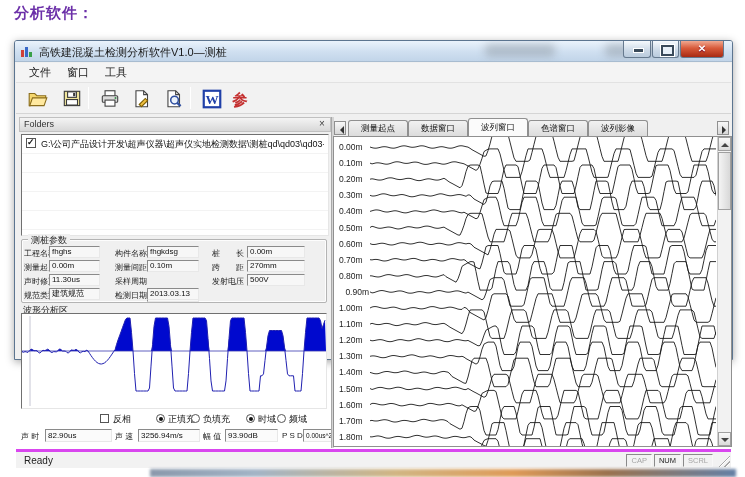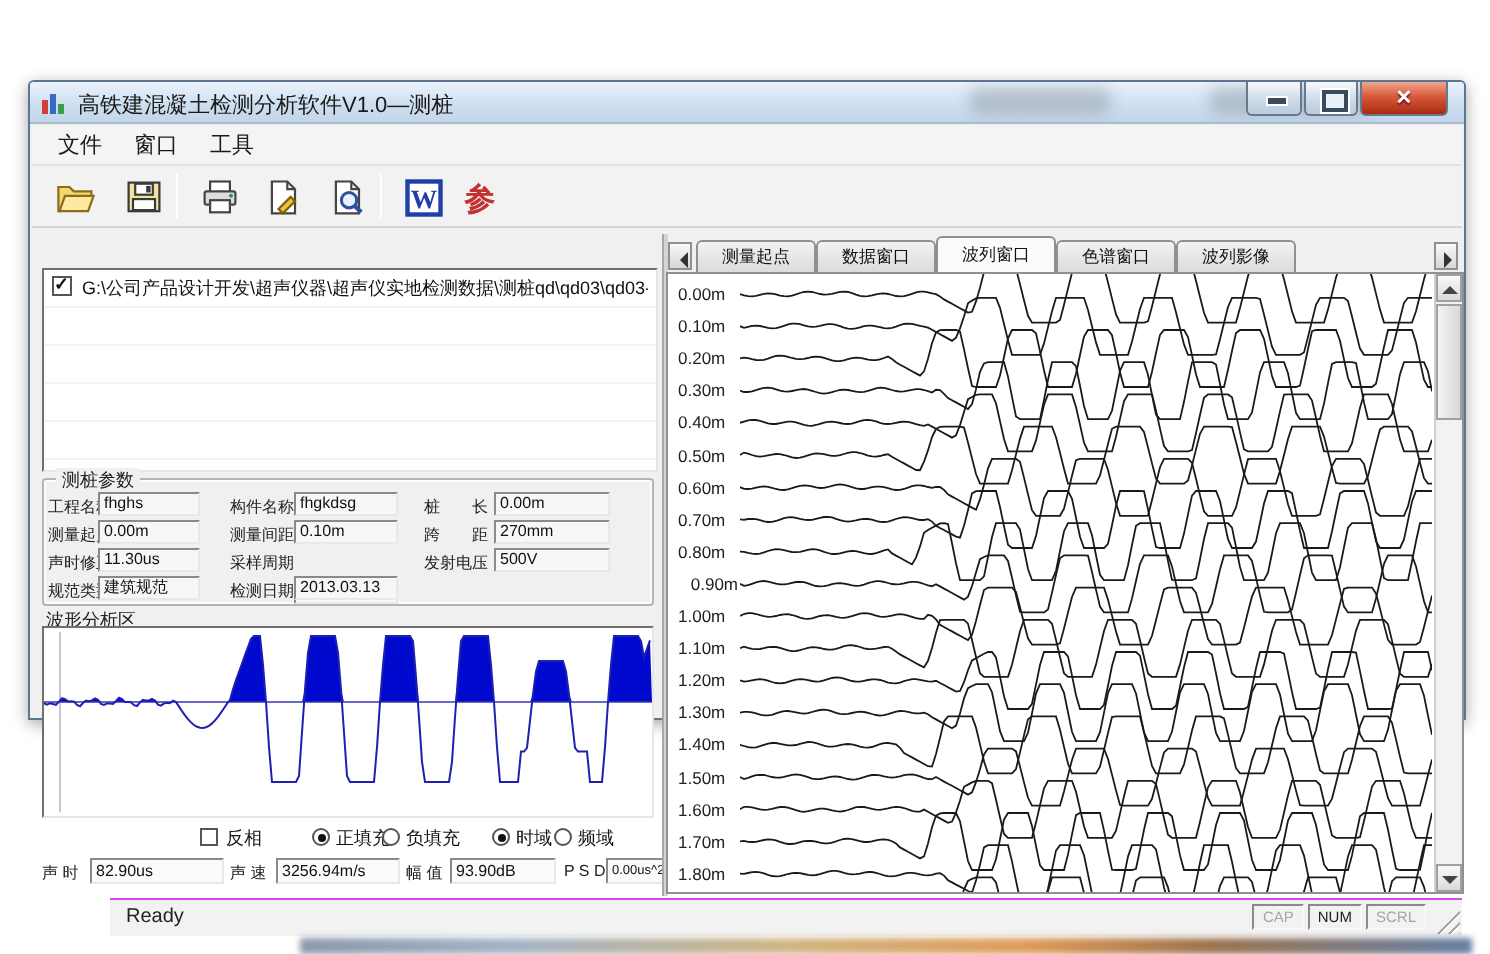--- a/index.html
+++ b/index.html
@@ -81,36 +81,37 @@
   .wavearea{left:0;top:19px;width:399px;height:311px;background:#FFF;border:1px solid #909090;z-index:2;}
   .depth{position:absolute;left:5px;width:30px;font-size:8.5px;color:#222;}
   
   .sbar{position:absolute;right:0;top:0;width:14px;height:309px;background:#F2F2F2;border-left:1px solid #D0D0D0;}
   .sbtn{position:absolute;left:0;width:13px;height:14px;background:linear-gradient(#FAFAFA,#DADADA);border:1px solid #A0A0A0;}
   .sbtn::after{content:"";position:absolute;left:2px;border:4px solid transparent;}
   .sbtn.up{top:0;} .sbtn.up::after{top:1px;border-bottom-color:#444;}
   .sbtn.down{bottom:0;} .sbtn.down::after{top:5px;border-top-color:#444;}
   .sthumb{position:absolute;left:0;top:15px;width:13px;height:58px;background:linear-gradient(90deg,#F4F4F4,#D8D8D8);border:1px solid #A0A0A0;}
   
-  .statusbar{left:1px;top:408px;right:1px;height:19px;background:#F2F2F2;border-top:1px solid #d946ef;margin-left:39px;}
+  .statusbar{left:1px;top:408px;right:1px;height:19px;background:#F2F2F2;border-top:3px solid #d946ef;}
   .statusmsg{position:absolute;left:8px;top:3px;font-size:10px;color:#222;}
   .inds{position:absolute;right:18px;top:2px;display:flex;}
   .ind{height:13px;padding:0 4px;margin-left:2px;border:1px solid;border-color:#8A8A8A #F8F8F8 #F8F8F8 #8A8A8A;
        font-size:7.5px;line-height:12px;color:#222;}
   .ind.off{color:#A6A6A6;}
   .grip{position:absolute;right:1px;bottom:1px;width:13px;height:13px;
         background:repeating-linear-gradient(135deg,transparent 0 2px,#A8A8A8 2px 3px,#FFF 3px 4px);
         clip-path:polygon(100% 0,100% 100%,0 100%);}
   .dstrip{left:150px;top:469px;width:586px;height:8px;opacity:.85;filter:blur(1.5px);
      background:linear-gradient(90deg,#76879D,#93A7BC 18%,#C9A96E 42%,#D98A3C 62%,#8A5A30 78%,#4A6A96);}
 </style>
 </head>
 <body>
 
 <div class="stage">
+  <div class="f heading">分析软件：</div>
 
   <div class="f win">
     <div class="f titlebar">
       <div class="f blob" style="left:470px;top:3px;width:70px;height:13px;"></div>
       <div class="f blob" style="left:590px;top:3px;width:80px;height:13px;"></div>
       <div class="f appicon">
           <i class="b1"></i>
           <i class="b2"></i>
           <i class="b3"></i>
         </div>
@@ -174,20 +175,24 @@
         <div class="f tbtn" style="left: 210px;">
           <svg width="22" height="22" viewBox="0 0 20 20">
             <text x="10" y="15" font-size="14" font-weight="bold" fill="#C43030" text-anchor="middle">参</text>
           </svg>
         </div>
         <div class="f tsep" style="left: 72px;"></div>
         <div class="f tsep" style="left: 174px;"></div>
       </div>
 
     <div class="f leftpanel">
+      <div class="f fhdr">
+        <span class="t">Folders</span>
+        <span class="x">×</span>
+      </div>
       <div class="f listbox">
         <div class="f litem">
           <span class="chk on"></span>
           <span class="lbl">G:\公司产品设计开发\超声仪器\超声仪实地检测数据\测桩qd\qd03\qd03-a...</span>
         </div>
       </div>
 
       <div class="f group" id="paramgroup">
         <span class="legend">测桩参数</span>
       <span class="plabel" style="left: 2px; top: 8px;">工程名称</span>

